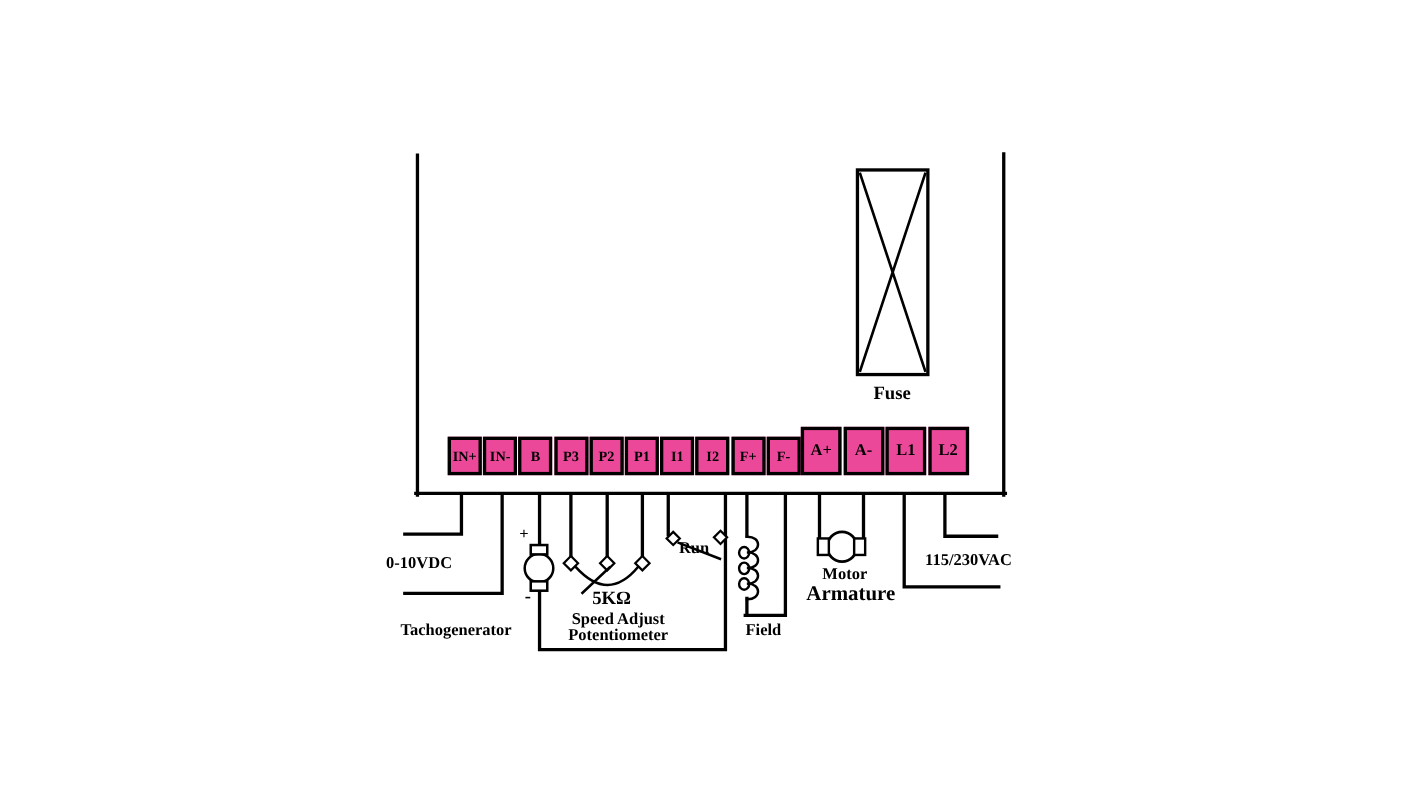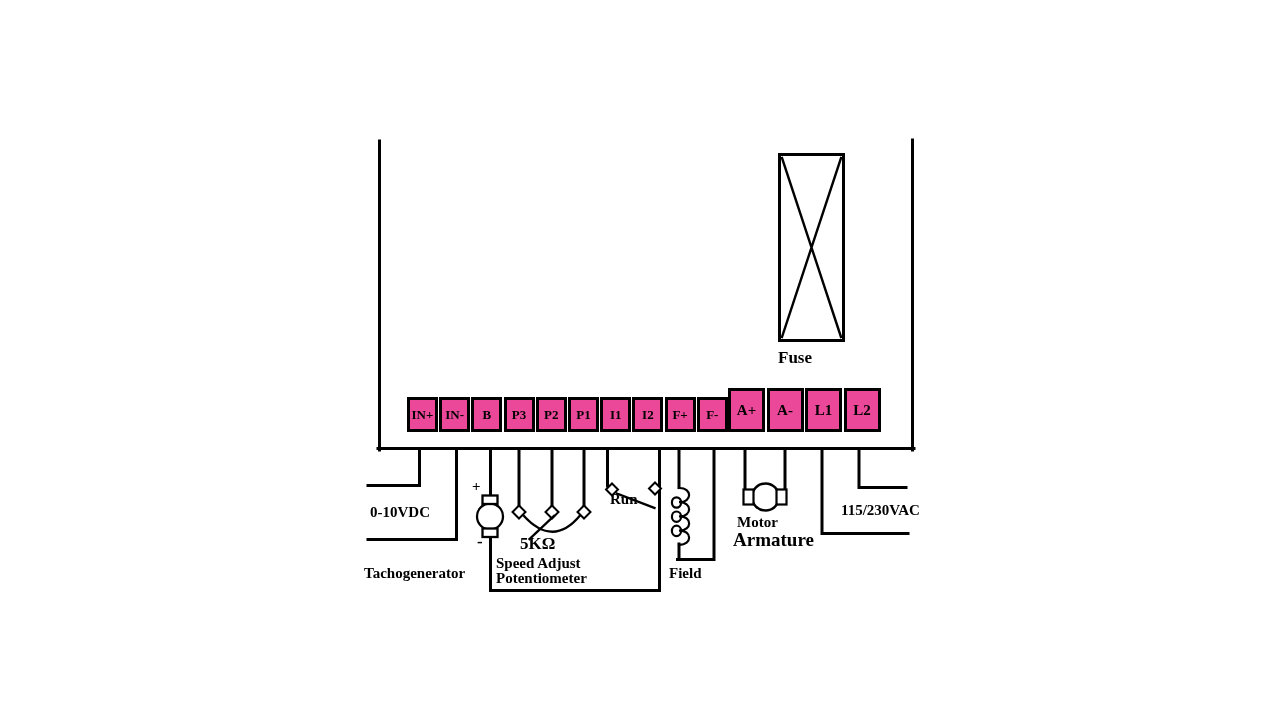--- a/index.html
+++ b/index.html
@@ -5,21 +5,21 @@
   html,body{margin:0;padding:0;background:#fff;}
   #screen{
     position:relative;width:1280px;height:720px;background:#ffffff;
     font-family:"Liberation Serif","DejaVu Serif",serif;overflow:hidden;
   }
   #linework{position:absolute;left:0;top:0;width:1280px;height:720px;}
   .lbl{
     position:absolute;color:#000;font-weight:bold;white-space:nowrap;
     font-family:"Liberation Serif","DejaVu Serif",serif;line-height:1.05;
   }
-  .center{}
+  .center{text-align:center;}
   .terminal{
     position:absolute;box-sizing:border-box;border:3px solid #000;background:#ec4899;
     display:flex;align-items:center;justify-content:center;
     font-weight:bold;color:#000;
     font-family:"Liberation Serif","DejaVu Serif",serif;
   }
   .t-small{top:397px;height:35px;width:31px;font-size:13px;}
   .t-big{top:388px;height:44px;width:37px;font-size:15px;}
 </style>
 </head>
@@ -93,21 +93,21 @@
   <div class="terminal t-small" style="left:632.4px">I2</div>
   <div class="terminal t-small" style="left:664.6px">F+</div>
   <div class="terminal t-small" style="left:696.8px">F-</div>
   <div class="terminal t-big" style="left:728px">A+</div>
   <div class="terminal t-big" style="left:766.5px">A-</div>
   <div class="terminal t-big" style="left:805px">L1</div>
   <div class="terminal t-big" style="left:843.5px">L2</div>
 
   <div class="lbl center" style="left:778px;top:349px;width:66px;font-size:17px">Fuse</div>
 
-  <div class="lbl" style="left:370px;top:505px;font-size:15px">0-10VDC</div>
+  <div class="lbl" style="left:351px;top:505px;font-size:15px">0-10VDC</div>
 
   <div class="lbl" style="left:472px;top:479px;font-size:15px">+</div>
   <div class="lbl" style="left:477px;top:533px;font-size:17px">-</div>
   <div class="lbl" style="left:364px;top:566px;font-size:15px">Tachogenerator</div>
 
   <div class="lbl center" style="left:520px;top:535px;width:72px;font-size:17px">5KΩ</div>
   <div class="lbl center" style="left:496px;top:556px;width:132px;font-size:15px">Speed Adjust</div>
   <div class="lbl center" style="left:496px;top:571px;width:132px;font-size:15px">Potentiometer</div>
 
   <div class="lbl center" style="left:610px;top:492px;width:42px;font-size:15px">Run</div>

